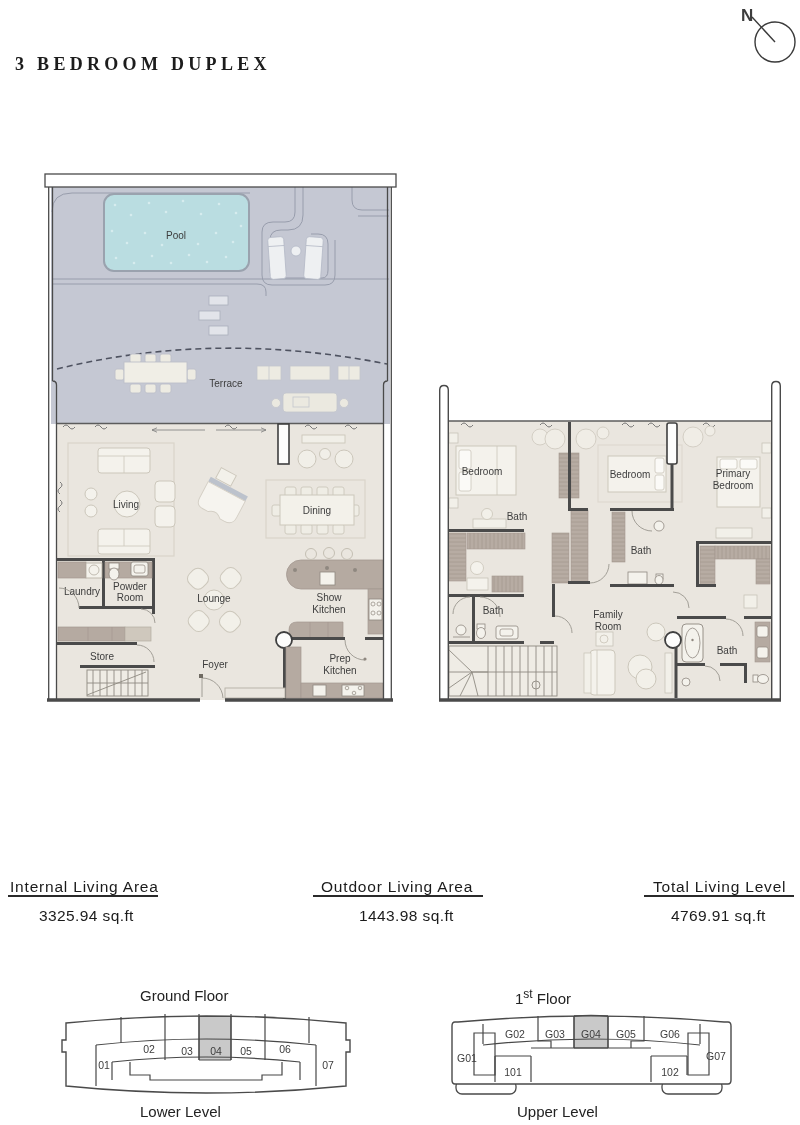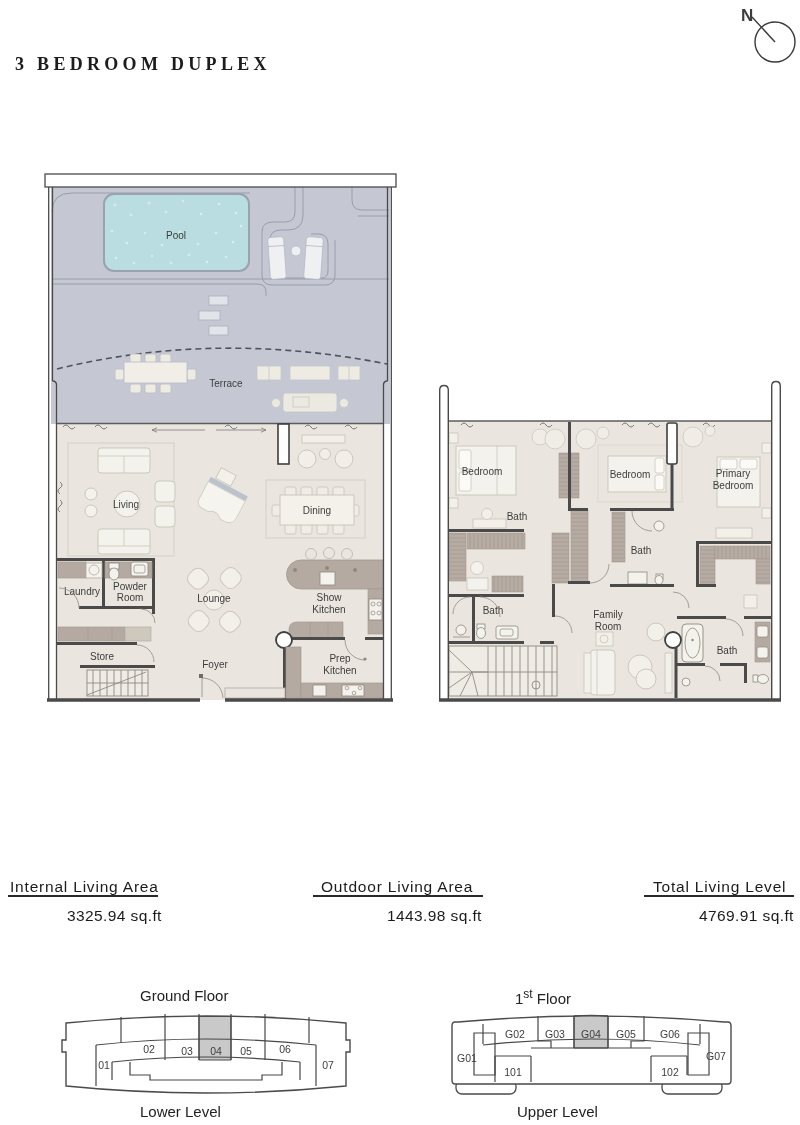--- a/index.html
+++ b/index.html
@@ -2,21 +2,21 @@
 <html><head>
 <meta charset="utf-8">
 <style>
   html,body{margin:0;padding:0;background:#ffffff;}
   .page{position:relative;width:800px;height:1125px;background:#ffffff;overflow:hidden;
         font-family:"Liberation Sans", sans-serif;}
   .title{position:absolute;left:15px;top:35px;font-family:"Liberation Serif", serif;
          font-size:18px;letter-spacing:4.3px;color:#1c1c1c;font-weight:700;margin-top:19px;}
   svg text{font-family:"Liberation Sans", sans-serif;fill:#3d3d3d;}
   .arealbl{position:absolute;font-size:15.5px;letter-spacing:0.8px;color:#1b1b1b;text-align:center;}
-  .areaval{position:absolute;font-size:15.5px;letter-spacing:0.4px;color:#1b1b1b;margin-left:28px;}
+  .areaval{position:absolute;font-size:15.5px;letter-spacing:0.4px;color:#1b1b1b;}
   .aline{position:absolute;height:2px;background:#2a2a2a;}
   .kptitle{position:absolute;font-size:15px;color:#222;text-align:left;}
 </style>
 </head>
 <body>
 <div class="page">
 
   <div class="title">3 BEDROOM DUPLEX</div>
 
   <svg style="position:absolute;left:730px;top:0px" width="70" height="70" viewBox="730 0 70 70">

